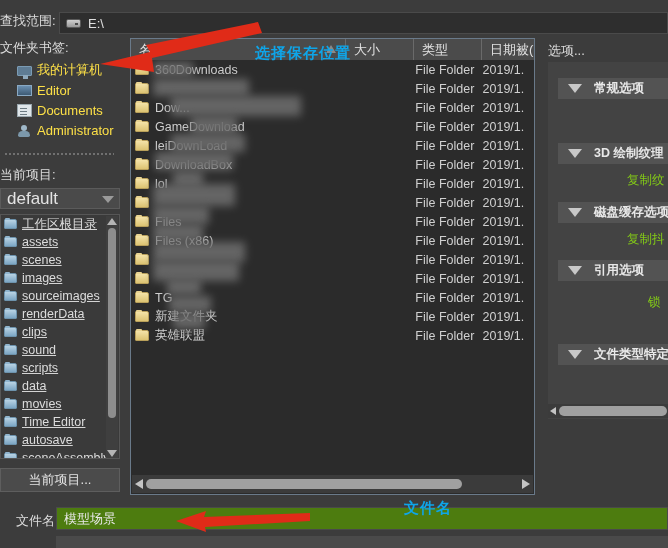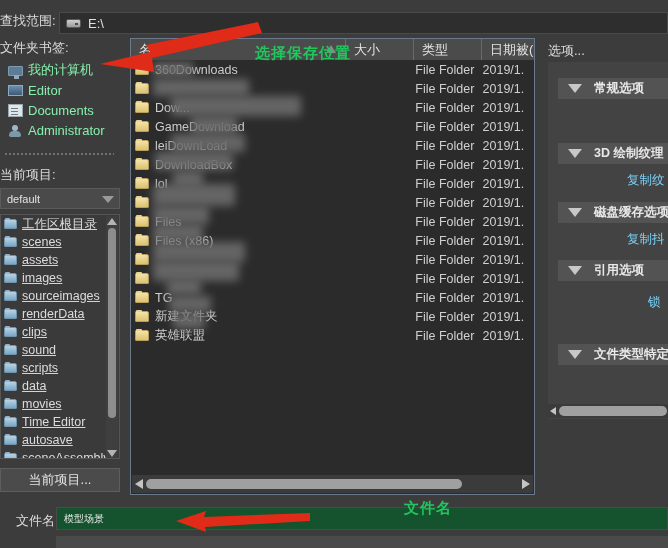--- a/index.html
+++ b/index.html
@@ -55,22 +55,22 @@
     position: absolute; left: 0; top: 39px;
     font-size: 13px; color: #dcdcdc;
   }
   .bookmarks {
     position: absolute; left: 0; top: 60px;
     width: 120px; height: 82px;
   }
   .bm-item {
     height: 20px;
     display: flex; align-items: center;
-    font-size: 13px; color: #86efac;
-    padding-left: 8px;
+    font-size: 13px; color: #fde047;
+    padding-left: 17px;
     cursor: default;
   }
   .bm-ico {
     width: 15px; height: 14px; margin-right: 5px;
     flex: 0 0 15px;
     display: inline-block; position: relative;
   }
   .ico-pc {
     background: #5f7c94; border: 1px solid #7b9cb5; border-radius: 1px;
     height: 10px; margin-top: 1px;
@@ -116,21 +116,21 @@
     font-size: 13px; color: #dcdcdc;
   }
   .proj-select {
     position: absolute; left: 0; top: 188px;
     width: 120px; height: 21px;
     background: #4a4a4a;
     border: 1px solid #5b5b5b;
     display: flex; align-items: center;
     padding-left: 6px;
   }
-  .proj-select .val { font-size: 11px; color: #e3e3e3; }
+  .proj-select .val { font-size: 17px; color: #e3e3e3; }
   .proj-select .caret {
     position: absolute; right: 5px; top: 7px;
     width: 0; height: 0;
     border-left: 6px solid transparent;
     border-right: 6px solid transparent;
     border-top: 7px solid #9a9a9a;
   }
 
   .folder-list {
     position: absolute; left: 0; top: 214px;
@@ -300,21 +300,21 @@
   }
   .opt-head .tri {
     width: 0; height: 0; margin: 0 12px 0 10px;
     border-left: 7px solid transparent;
     border-right: 7px solid transparent;
     border-top: 9px solid #c8c8c8;
     flex: 0 0 auto;
   }
   .opt-sub {
     position: absolute;
-    font-size: 12.5px; color: #7dd3fc;
+    font-size: 12.5px; color: #84cc16;
     white-space: nowrap;
     cursor: default;
   }
   .opt-hscroll {
     position: absolute; left: 548px; top: 404px;
     width: 120px; height: 14px;
     background: #3b3b3b;
   }
   .opt-hscroll .lft {
     position: absolute; left: 2px; top: 3px;
@@ -330,36 +330,36 @@
   }
 
   
   .fn-label {
     position: absolute; left: 16px; top: 512px;
     font-size: 13px; color: #dcdcdc;
   }
   .fn-box {
     position: absolute; left: 56px; top: 507px;
     width: 612px; height: 23px;
-    background: #14532d;
+    background: #4d7c0f;
     border: 1px solid #4a4a4a;
     display: flex; align-items: center;
     padding-left: 7px;
-    font-size: 10px; color: #e8e8e8;
+    font-size: 13px; color: #e8e8e8;
   }
   .bottom-strip {
     position: absolute; left: 56px; top: 536px;
     width: 612px; height: 12px;
     background: #4a4a4a;
   }
 
   
   .anno-text {
     position: absolute;
-    color: #22c55e;
+    color: #0ea5e9;
     font-size: 15px;
     font-weight: bold;
     letter-spacing: 1px;
     pointer-events: none;
   }
   svg.anno { position: absolute; left: 0; top: 0; width: 668px; height: 548px; pointer-events: none; }
 </style>
 </head>
 <body>
 
@@ -401,25 +401,25 @@
     <span class="caret"></span>
   </div>
 
   <div class="folder-list">
     <div class="fl-item">
         <span class="fl-ico"></span>
         <span>工作区根目录</span>
       </div>
     <div class="fl-item">
         <span class="fl-ico"></span>
+        <span>assets</span>
+      </div>
+    <div class="fl-item">
+        <span class="fl-ico"></span>
         <span>scenes</span>
-      </div>
-    <div class="fl-item">
-        <span class="fl-ico"></span>
-        <span>assets</span>
       </div>
     <div class="fl-item">
         <span class="fl-ico"></span>
         <span>images</span>
       </div>
     <div class="fl-item">
         <span class="fl-ico"></span>
         <span>sourceimages</span>
       </div>
     <div class="fl-item">

